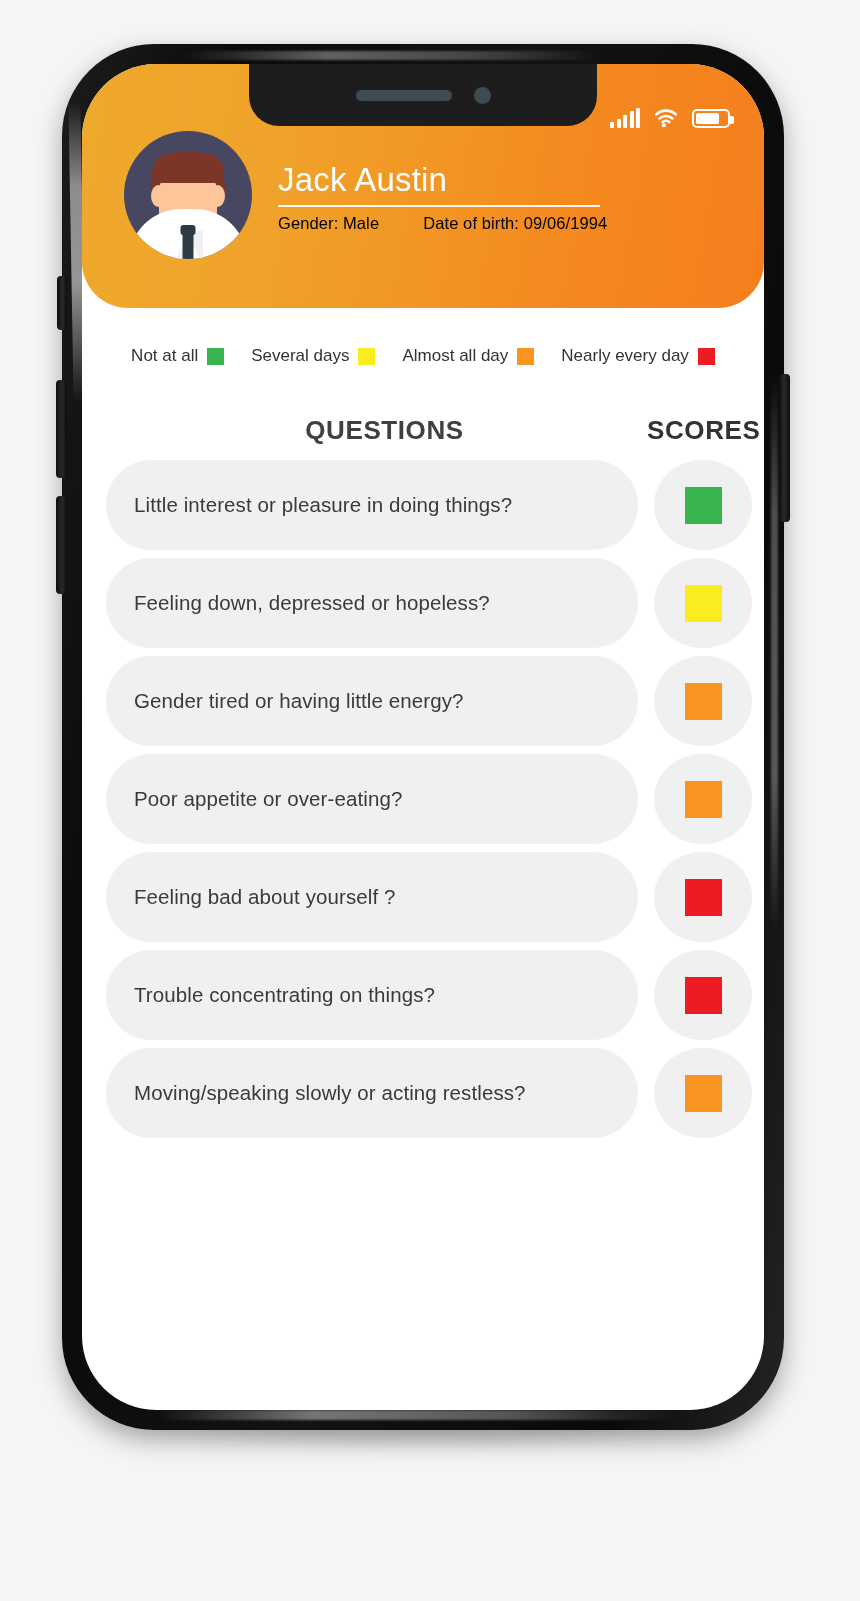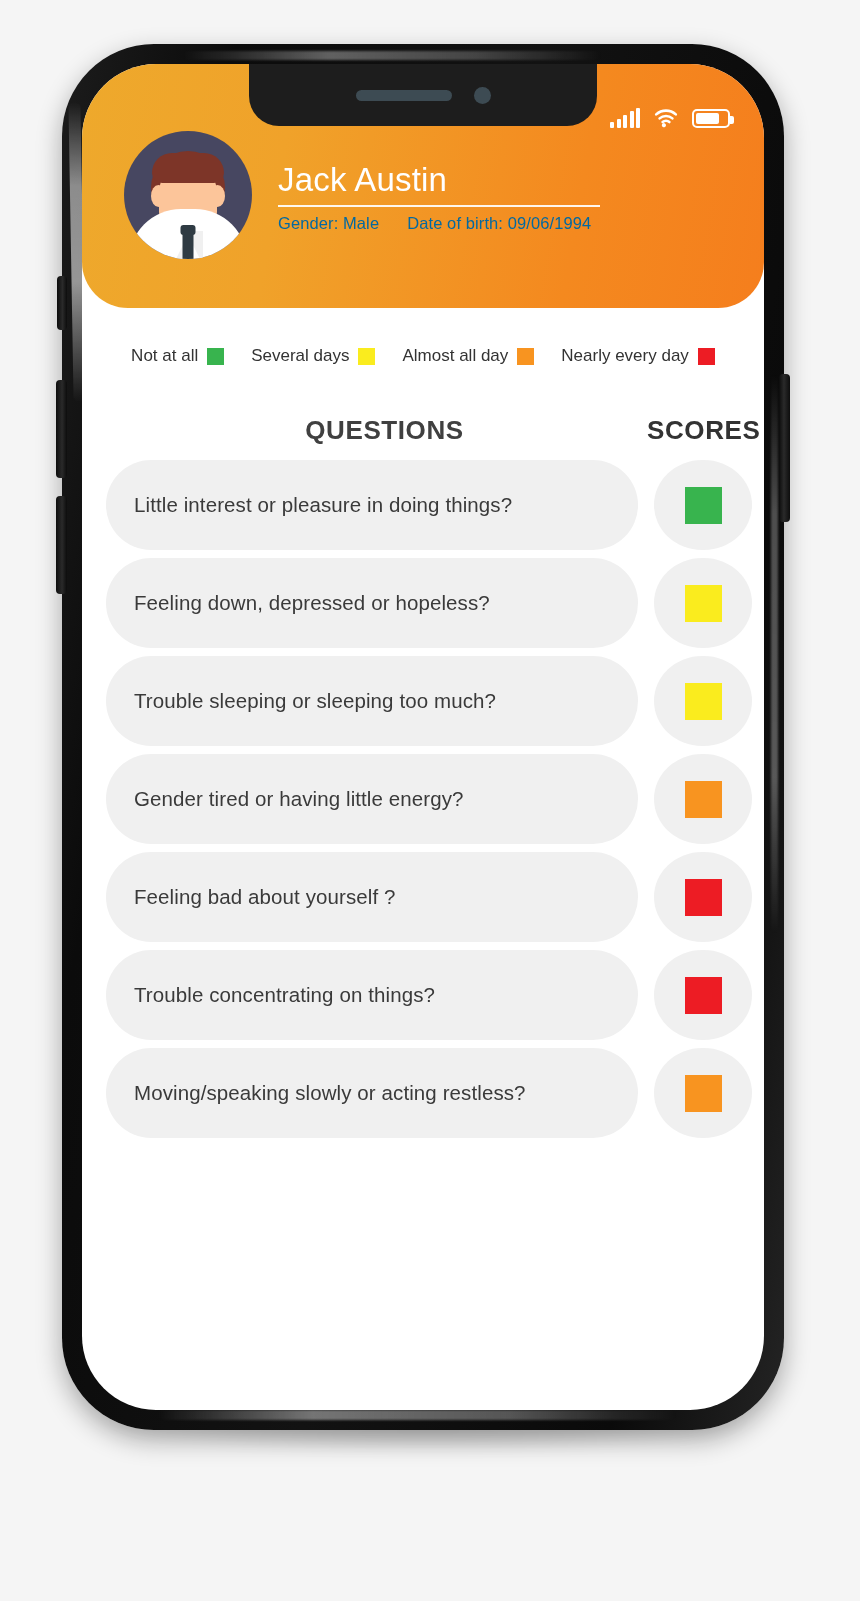--- a/index.html
+++ b/index.html
@@ -326,23 +326,23 @@
     padding-bottom: 6px;
   }
   .pname-rule {
     width: 322px;
     height: 2px;
     background: rgba(255,255,255,0.92);
     margin-bottom: 7px;
   }
   .pmeta {
     display: flex;
-    gap: 28px;
+    gap: 44px;
     font-size: 16.5px;
-    color: #0369a1;
+    color: #000000;
     letter-spacing: 0.1px;
   }
 
   
   .legend {
     position: absolute;
     left: 0;
     top: 282px;
     width: 100%;
     display: flex;
@@ -552,29 +552,29 @@
           <div class="qrow">
             <div class="qpill">
               <span class="qtext">Feeling down, depressed or hopeless?</span>
             </div>
             <div class="qscore">
               <span class="qchip" style="background: rgb(250, 236, 30);"></span>
             </div>
           </div>
           <div class="qrow">
             <div class="qpill">
-              <span class="qtext">Trouble sleeping or sleeping too much?</span>
+              <span class="qtext">Gender tired or having little energy?</span>
             </div>
             <div class="qscore">
-              <span class="qchip" style="background: rgb(250, 236, 30);"></span>
+              <span class="qchip" style="background: rgb(248, 148, 32);"></span>
             </div>
           </div>
           <div class="qrow">
             <div class="qpill">
-              <span class="qtext">Gender tired or having little energy?</span>
+              <span class="qtext">Poor appetite or over-eating?</span>
             </div>
             <div class="qscore">
               <span class="qchip" style="background: rgb(248, 148, 32);"></span>
             </div>
           </div>
           <div class="qrow">
             <div class="qpill">
               <span class="qtext">Feeling bad about yourself ?</span>
             </div>
             <div class="qscore">

